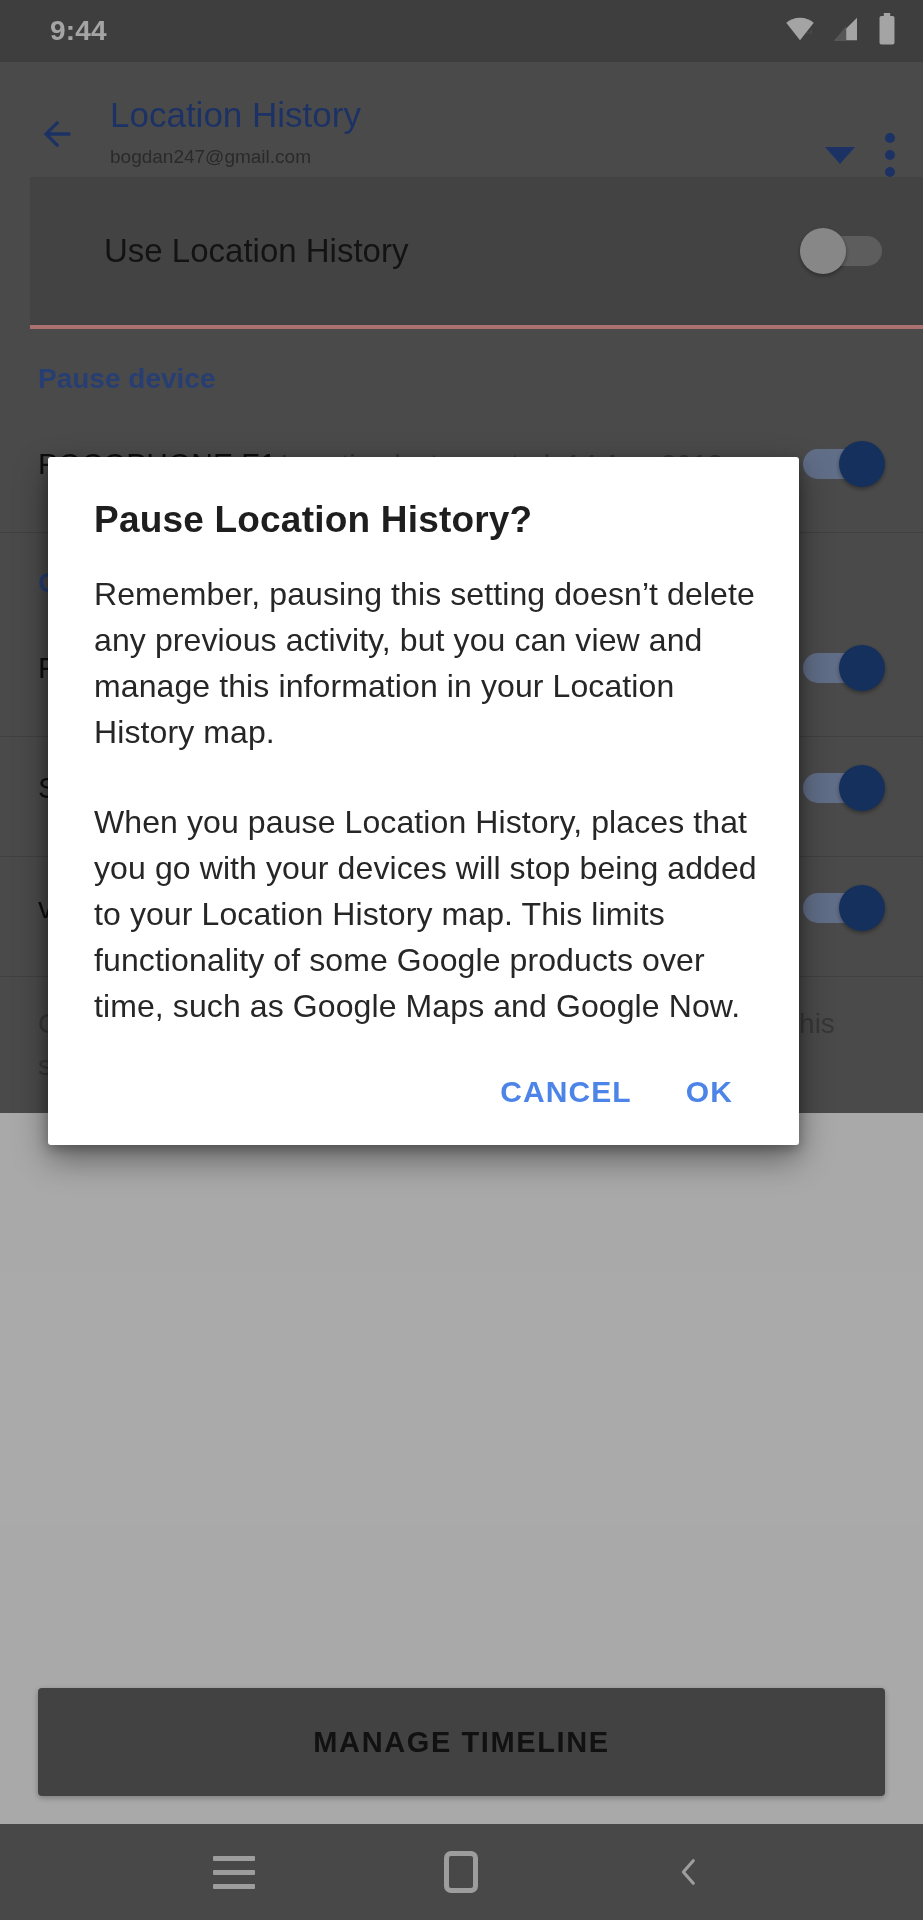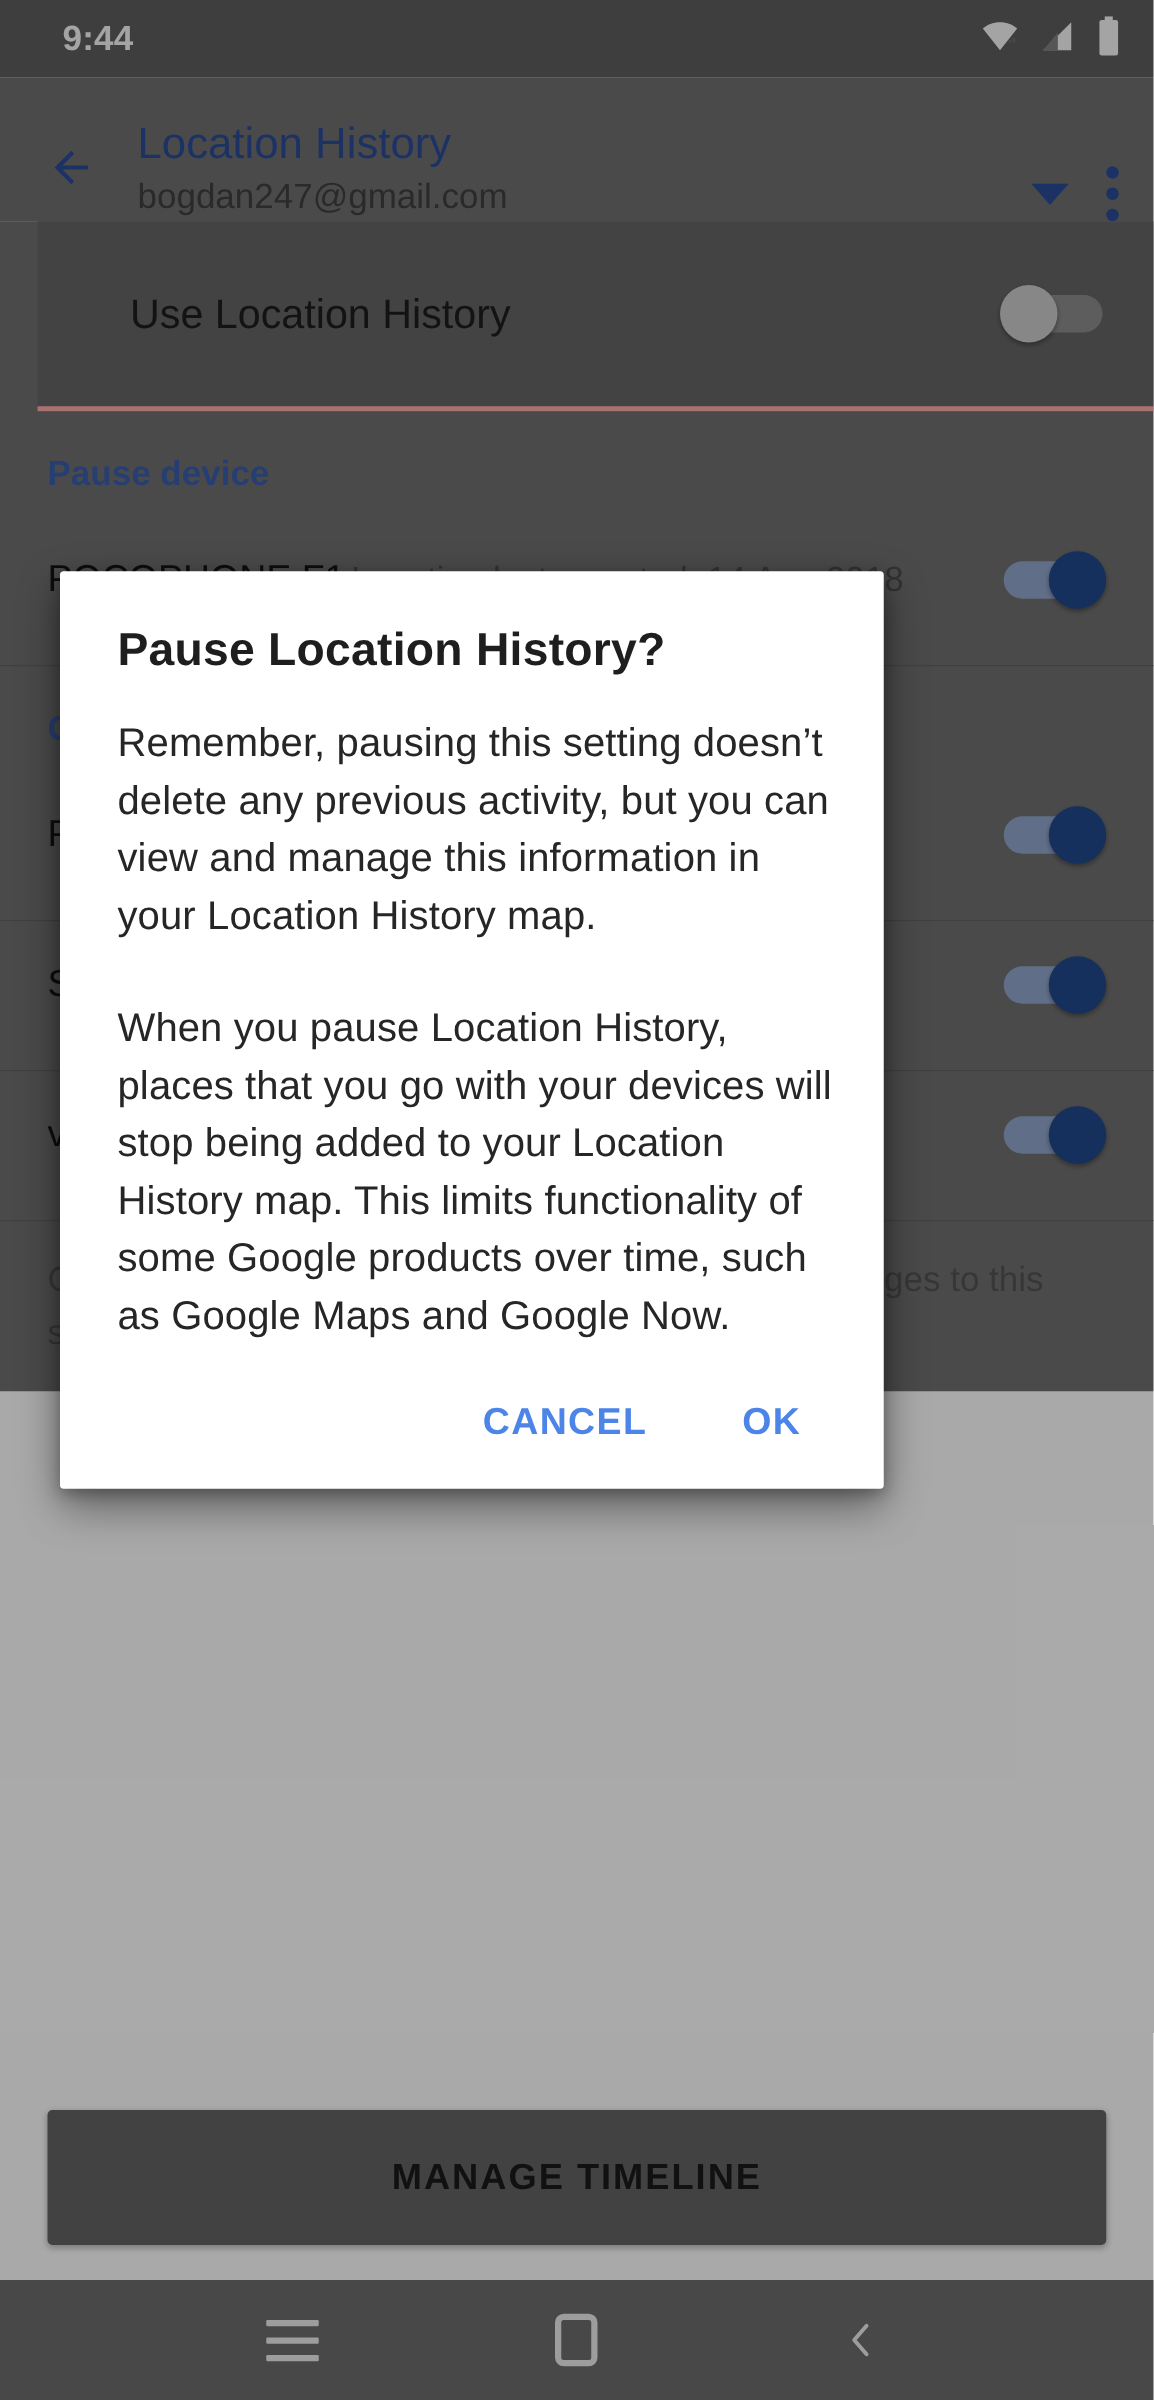--- a/index.html
+++ b/index.html
@@ -77,21 +77,21 @@
     min-width: 0;
   }
   .appbar-title {
     font-size: 35px;
     color: #2a4a96;
     font-weight: 500;
     line-height: 44px;
     white-space: nowrap;
   }
   .appbar-subtitle {
-    font-size: 28px;
+    font-size: 19px;
     color: #3e3e3e;
     line-height: 40px;
     white-space: nowrap;
   }
   .appbar-actions {
     flex: 0 0 auto;
     display: flex;
     align-items: center;
     gap: 30px;
     padding-top: 26px;
@@ -231,21 +231,21 @@
     position: absolute;
     inset: 0;
     background: rgba(0,0,0,0.32);
   }
 
   
   #dialog {
     position: absolute;
     left: 48px;
     top: 457px;
-    width: 659px;
+    width: 751px;
     background: #ffffff;
     border-radius: 3px;
     box-shadow: 0 14px 34px rgba(0,0,0,.42), 0 4px 12px rgba(0,0,0,.28);
     padding: 38px 40px 14px 46px;
   }
   .dialog-title {
     font-size: 37px;
     font-weight: bold;
     color: #1e1e1e;
     line-height: 50px;
@@ -256,21 +256,21 @@
     font-size: 32px;
     color: #262626;
     line-height: 46px;
     letter-spacing: .1px;
   }
   .dialog-para + .dialog-para { margin-top: 44px; }
   .dialog-actions {
     display: flex;
     justify-content: flex-end;
     align-items: flex-end;
-    gap: 32px;
+    gap: 10px;
     padding-top: 30px;
     padding-bottom: 6px;
     padding-right: 4px;
   }
   .dlg-btn {
     background: none;
     border: none;
     color: #4c84e8;
     font-size: 30px;
     font-weight: bold;

